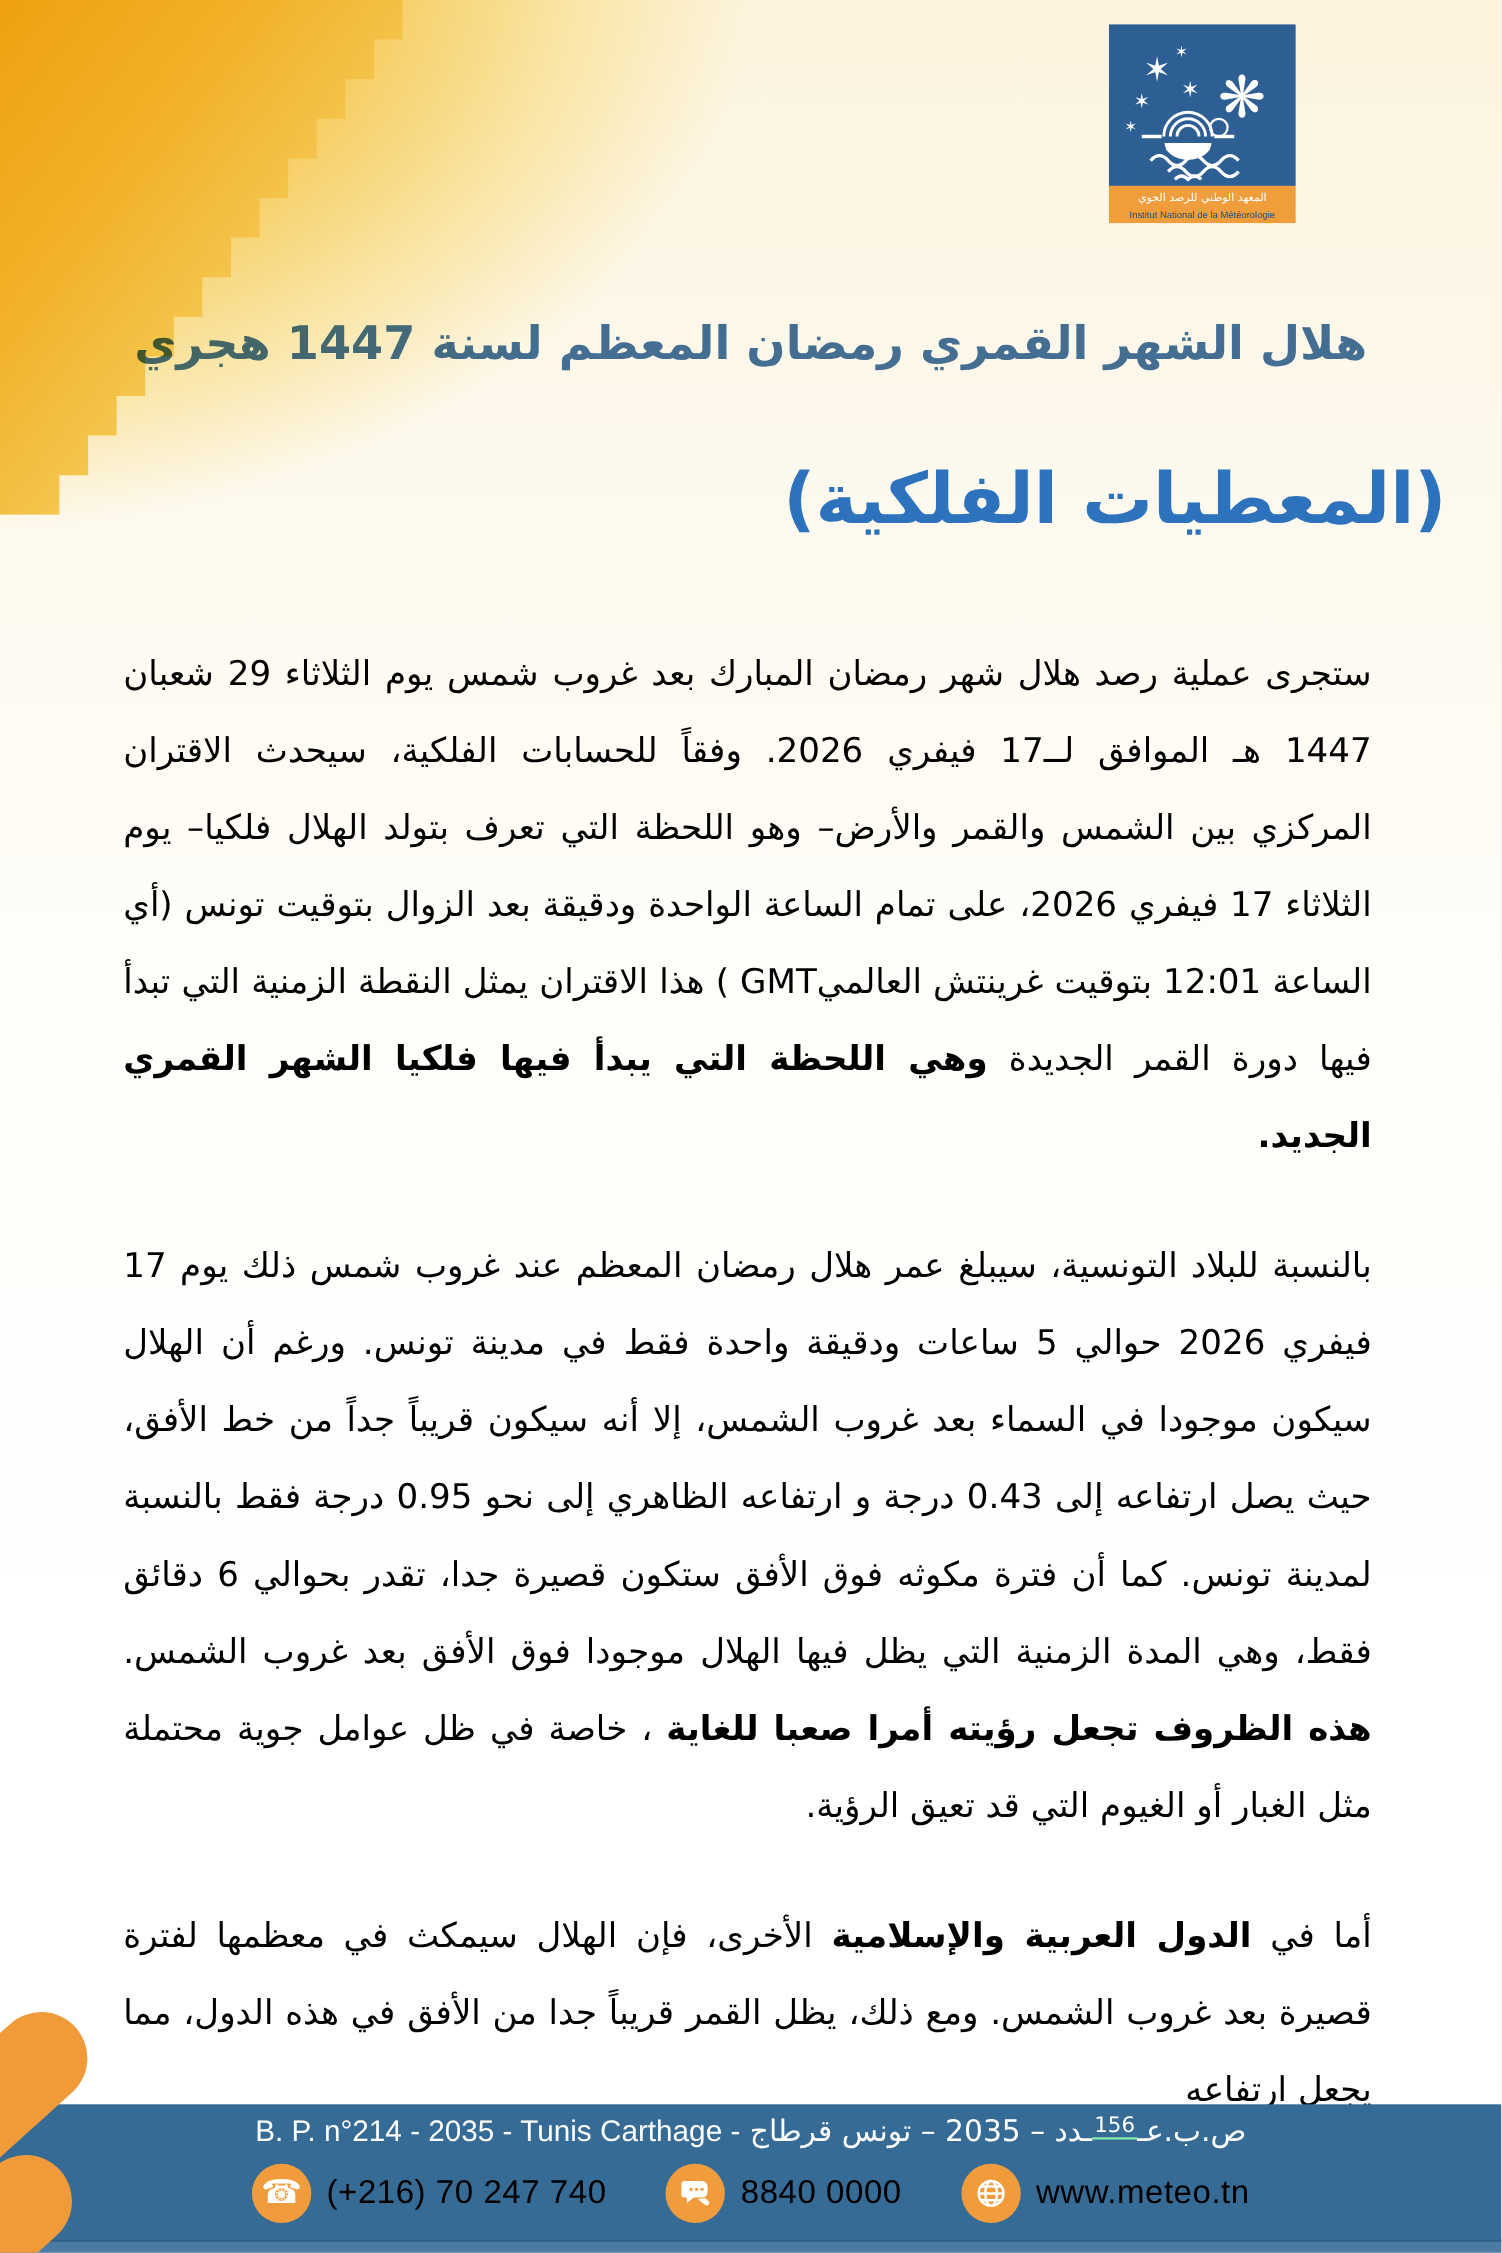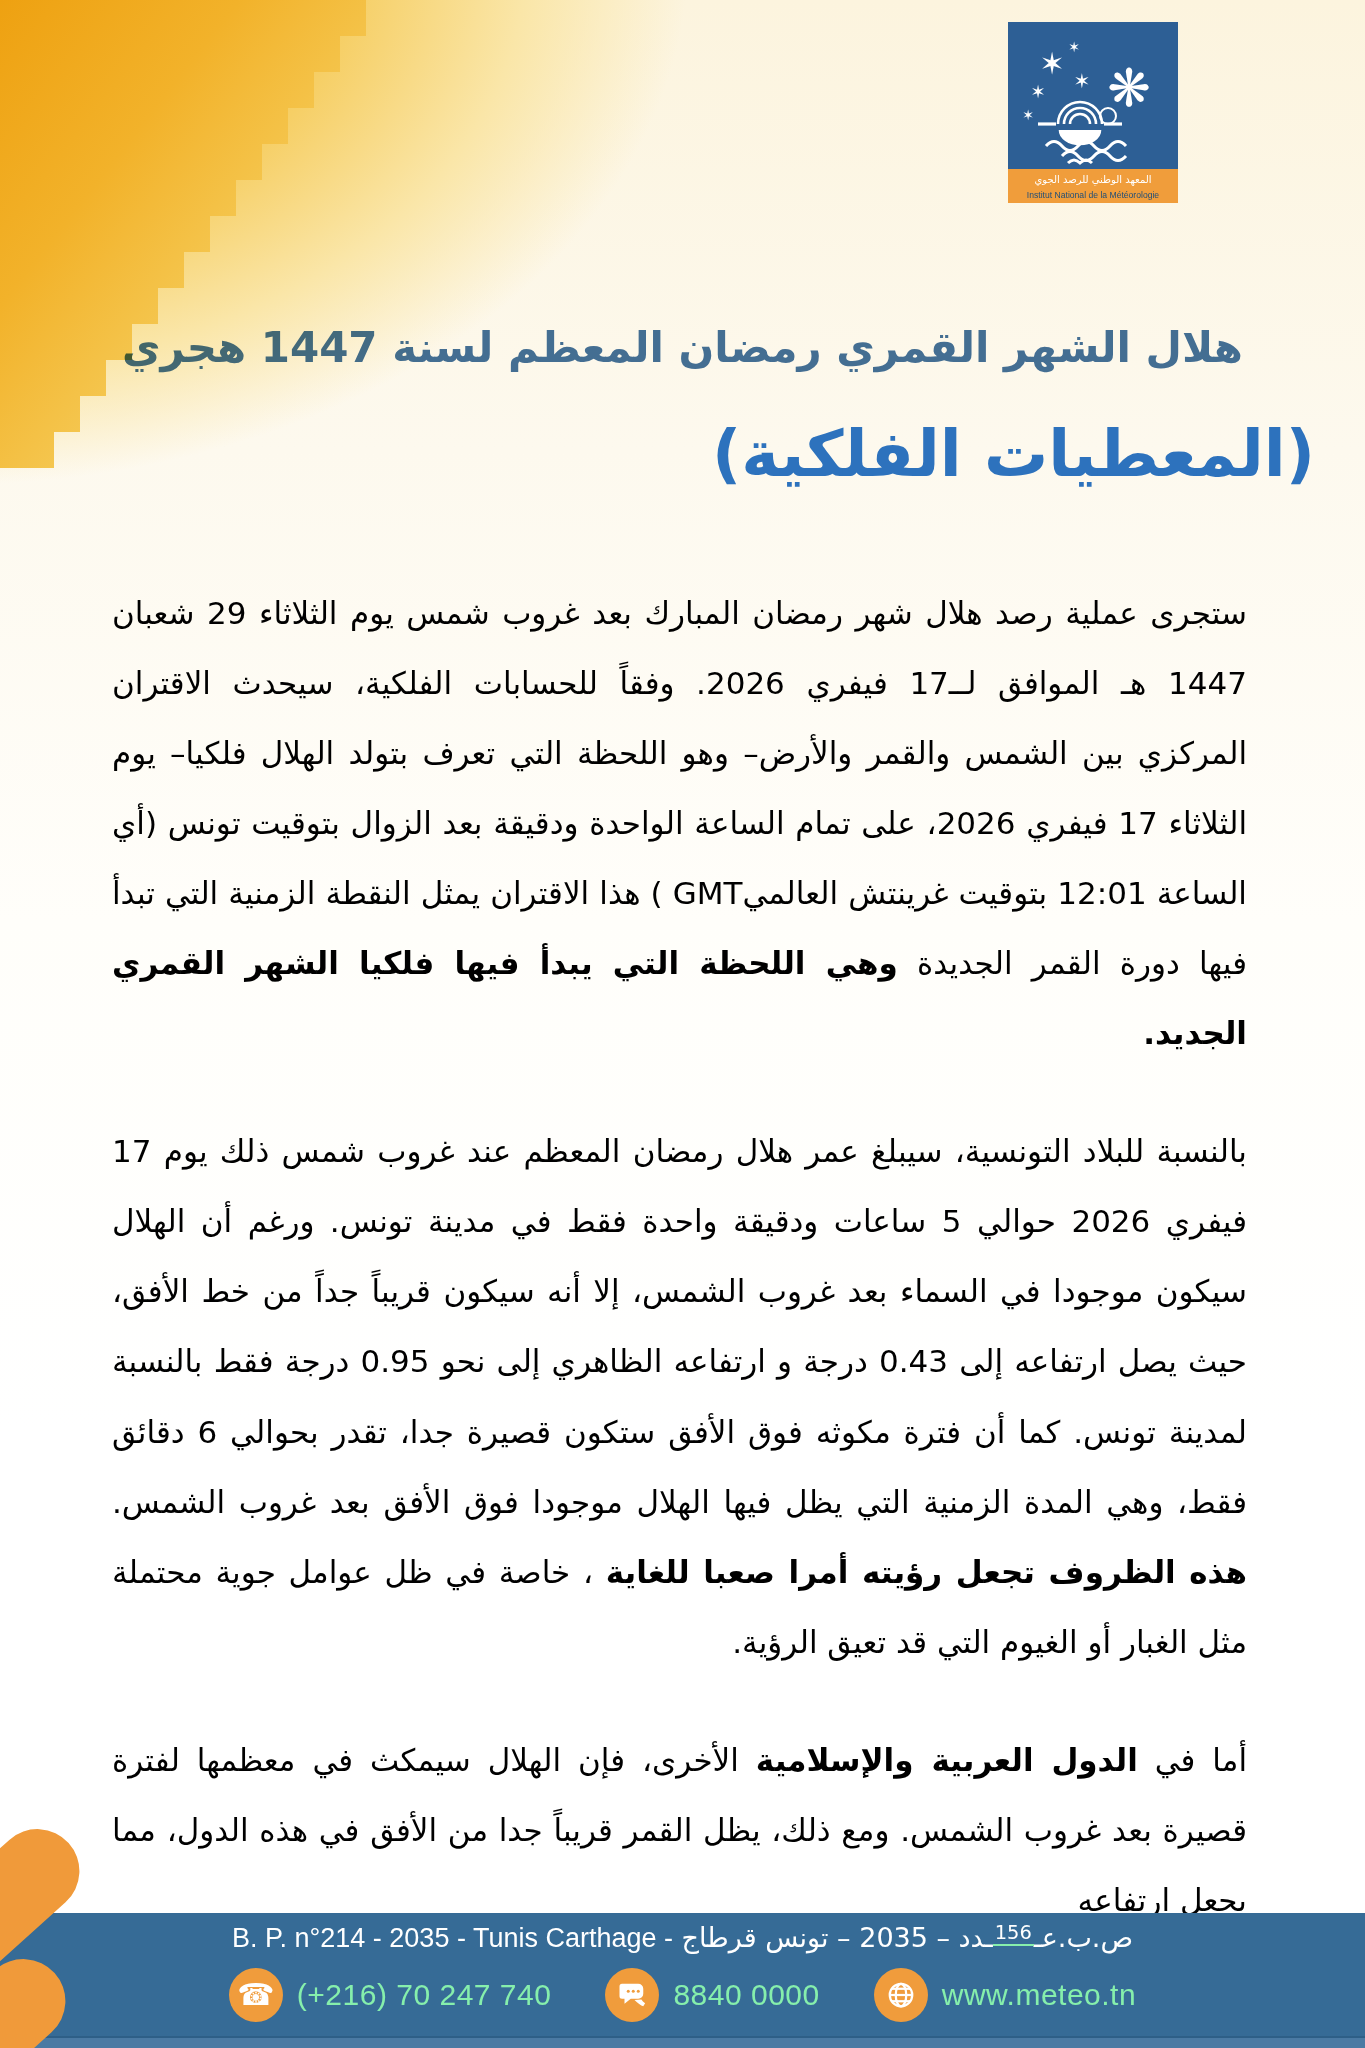--- a/index.html
+++ b/index.html
@@ -23,21 +23,21 @@
       132px 324px,132px 360px,106px 360px,106px 396px,80px 396px,80px 432px,
       54px 432px,54px 468px,0 468px,0 0);
   }
   
   .logo{position:absolute;left:1008px;top:22px;width:170px;height:181px;}
   .logo svg{display:block;width:100%;height:100%;}
   
   .doc-title{
     position:absolute;top:280px;left:50px;right:50px;direction:rtl;text-align:center;
     font-size:42px;font-weight:bold;color:#44719f;mix-blend-mode:multiply;
-    letter-spacing:0px;line-height:1.5;margin-top:36px;
+    letter-spacing:0px;line-height:1.5;
   }
   .doc-subtitle{
     position:absolute;top:400px;left:50px;right:50px;direction:rtl;text-align:right;
     font-size:64px;font-weight:bold;color:#2d72bd;line-height:1.7;
   }
   
   .content{
     position:absolute;top:578px;right:118px;left:112px;direction:rtl;
     text-align:justify;text-justify:inter-word;color:#000;
     font-size:31px;line-height:2.26;
@@ -58,21 +58,21 @@
     position:relative;top:-0.42em;font-size:0.72em;padding:0 2px;
     border-bottom:2px solid #86efac;
   }
   .contacts{
     display:flex;justify-content:center;align-items:center;gap:54px;margin-top:12px;
     direction:ltr;
   }
   .contact{display:flex;align-items:center;gap:14px;}
   .contact-label{
     font-family:"Liberation Sans","DejaVu Sans",sans-serif;
-    font-size:30px;color:#86efac;letter-spacing:0.5px;
+    font-size:30px;color:#000000;letter-spacing:0.5px;
   }
   .icon-circle{
     width:54px;height:54px;border-radius:50%;background:#f09c3c;flex:0 0 auto;
     display:flex;align-items:center;justify-content:center;
   }
   .icon-circle svg{display:block;}
   .icon-glyph{font-size:30px;color:#fff;line-height:1;}
   .footer-strip{
     position:absolute;left:0;right:0;bottom:0;height:10px;background:#4b7aa3;
     border-top:2px solid #2e5f87;

